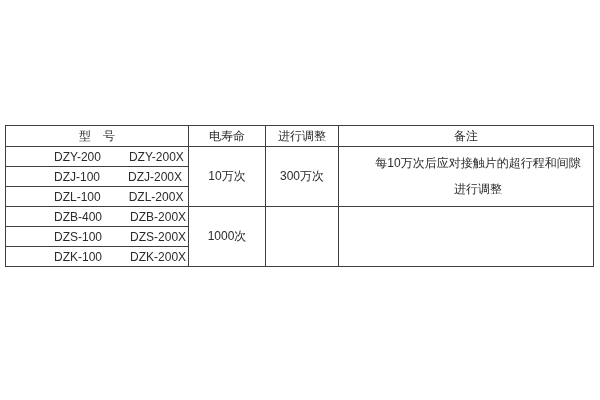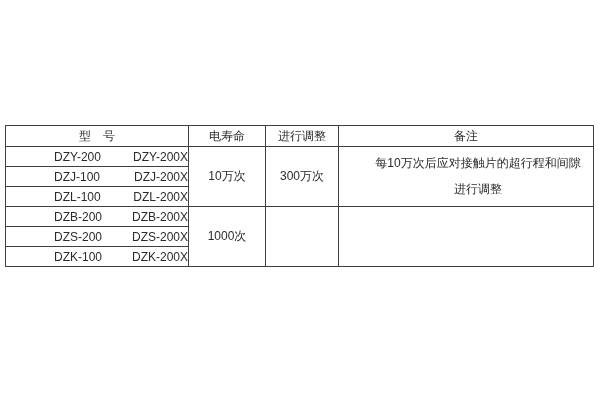--- a/index.html
+++ b/index.html
@@ -37,21 +37,21 @@
     overflow: hidden;
   }
   tr.header-row td {
     height: 21px;
   }
   tr.data-row td {
     height: 20px;
   }
   .model-pair {
     display: flex;
-    justify-content: space-between;
+    justify-content: flex-start;
     align-items: center;
     gap: 4px;
     white-space: nowrap;
   }
   td.remark-cell {
     text-align: left;
     padding-left: 23px;
     padding-right: 6px;
   }
   .remark-line2 {
@@ -105,33 +105,33 @@
         <div class="model-pair">
           <span>DZL-100</span>
           <span>DZL-200X</span>
         </div>
       </td>
     </tr>
 
     <tr class="data-row">
       <td>
         <div class="model-pair">
-          <span>DZB-200</span>
+          <span>DZB-400</span>
           <span>DZB-200X</span>
         </div>
       </td>
       <td rowspan="3">1000次</td>
       <td rowspan="3"></td>
       <td rowspan="3" class="remark-cell"></td>
     </tr>
 
     <tr class="data-row">
       <td>
         <div class="model-pair">
-          <span>DZS-200</span>
+          <span>DZS-100</span>
           <span>DZS-200X</span>
         </div>
       </td>
     </tr>
 
     <tr class="data-row">
       <td>
         <div class="model-pair">
           <span>DZK-100</span>
           <span>DZK-200X</span>

